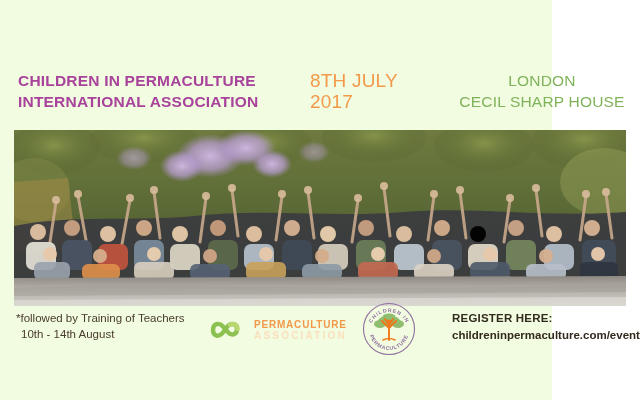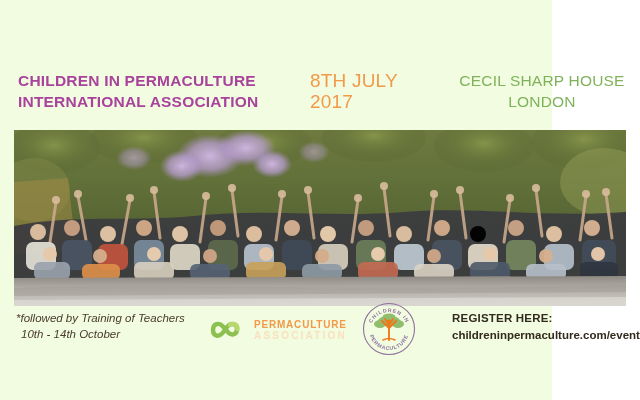--- a/index.html
+++ b/index.html
@@ -94,21 +94,21 @@
 
   .note-block {
     position: absolute;
     left: 16px;
     top: 4px;
     color: #4a3b2a;
     font-size: 11.5px;
     line-height: 16px;
     text-align: left;
   }
-  .note-block .line { display: block; white-space: nowrap; font-style: italic; }
+  .note-block .line { display: block; white-space: nowrap; }
   .note-block .line.indent { padding-left: 5px; }
 
   .pa-logo {
     position: absolute;
     left: 200px;
     top: 8px;
     width: 122px;
     height: 32px;
   }
   .pa-mark {
@@ -177,22 +177,22 @@
       <span class="line">CHILDREN IN PERMACULTURE</span>
       <span class="line">INTERNATIONAL ASSOCIATION</span>
     </div>
 
     <div class="date-block">
       <span class="line">8TH JULY</span>
       <span class="line">2017</span>
     </div>
 
     <div class="venue-block">
+      <span class="line">LONDON</span>
       <span class="line">CECIL SHARP HOUSE</span>
-      <span class="line">LONDON</span>
     </div>
 
   </div>
 
   <div class="photo">
     <svg class="photo-svg" viewBox="0 0 612 176" preserveAspectRatio="none">
       <defs>
         <linearGradient id="skyTrees" x1="0" y1="0" x2="0" y2="1">
           <stop offset="0%" stop-color="#6e7a3f"></stop>
           <stop offset="35%" stop-color="#5f6e38"></stop>
@@ -346,21 +346,21 @@
       <path d="M0,148 L612,146 L612,176 L0,176 Z" fill="url(#pathGrad)"></path>
       <path d="M0,158 C160,152 300,162 612,155 L612,162 L0,166 Z" fill="#9d9992" opacity="0.45"></path>
       <path d="M0,170 L612,167 L612,176 L0,176 Z" fill="#dedbd5" opacity="0.7"></path>
     </svg>
   </div>
 
   <div class="footer">
 
     <div class="note-block">
       <span class="line">*followed by Training of Teachers</span>
-      <span class="line indent">10th - 14th October</span>
+      <span class="line indent">10th - 14th August</span>
     </div>
 
     <div class="pa-logo">
       <svg class="pa-mark" viewBox="0 0 50 24">
         <path d="M13,12 C13,5.5 19,4 23,8.5 L27,13 C31,18.5 37,17 37,11 C37,5.5 31,4 27,9 L23,14.5 C19,19.5 13,18.5 13,12 Z" fill="none" stroke="#8cc152" stroke-width="4.4" stroke-linecap="round"></path>
         <path d="M30,7 C33.5,4.8 37.6,6.2 37.6,11" fill="none" stroke="#b9d96f" stroke-width="4.4" stroke-linecap="round" opacity="0.95"></path>
       </svg>
       <div class="pa-text">
         <span class="pa-l1">PERMACULTURE</span>
         <span class="pa-l2">ASSOCIATION</span>

